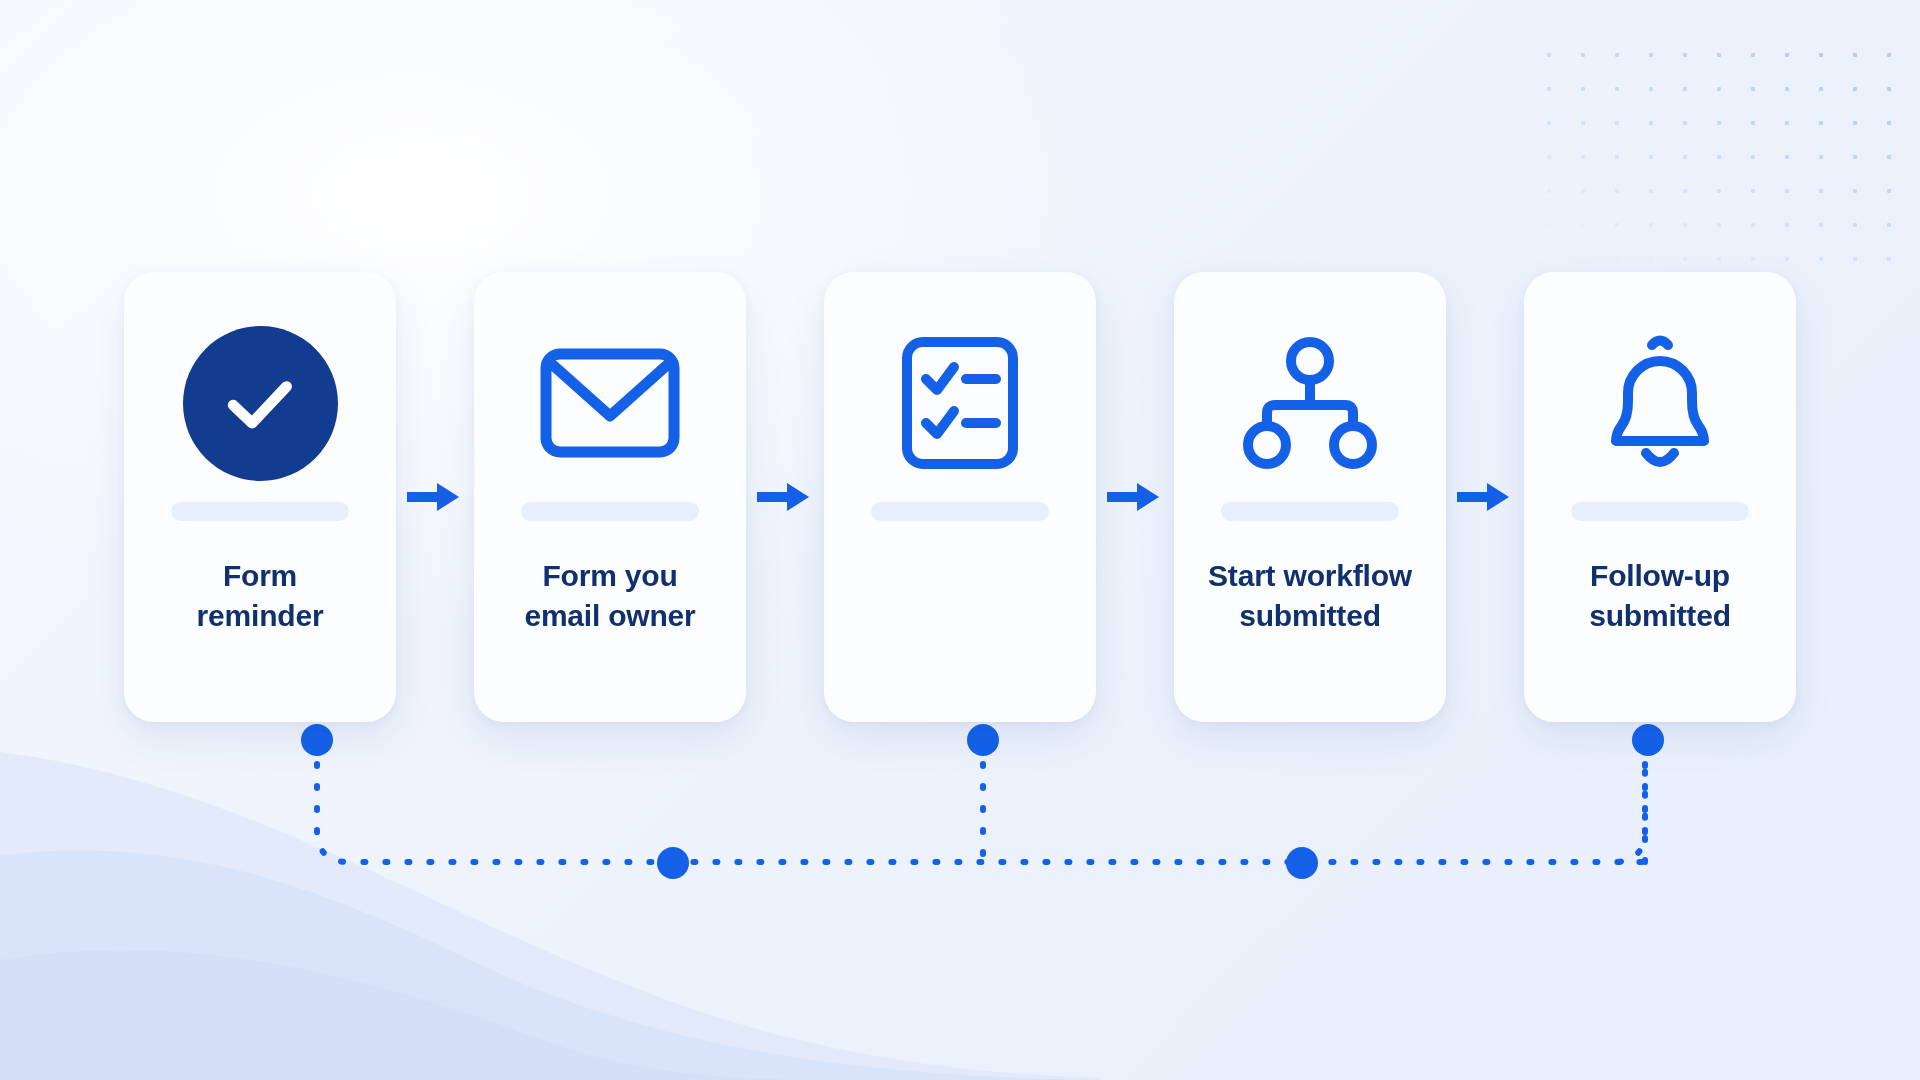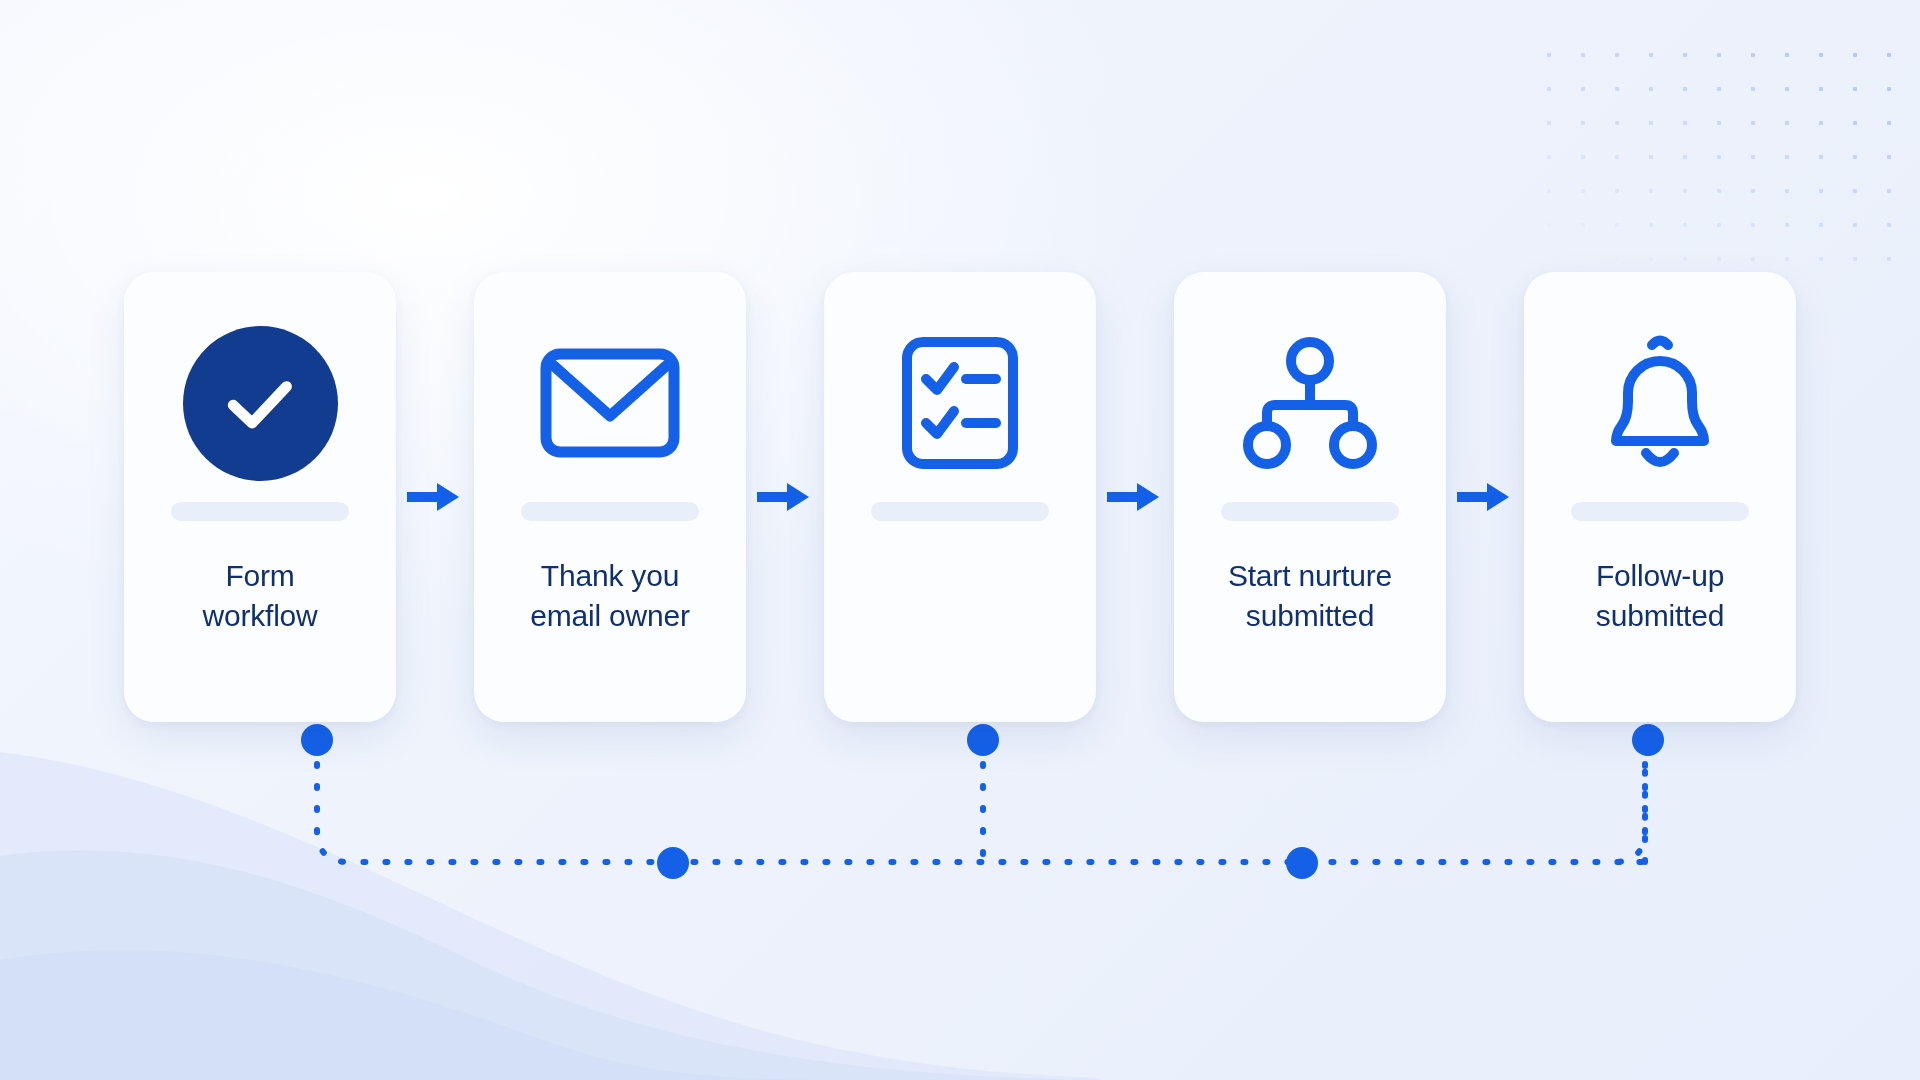--- a/index.html
+++ b/index.html
@@ -71,21 +71,21 @@
     background:#e9eefb;
     margin-top:24px;
   }
 
   .label {
     margin-top:35px;
     width:216px;
     text-align:center;
     font-size:30px;
     line-height:1.32;
-    font-weight:normal;
+    font-weight:bold;
     color:#10306e;
     letter-spacing:-.2px;
   }
 
   .arrow {
     width:78px;
     height:450px;
     display:flex; align-items:center; justify-content:center;
     flex:0 0 auto;
   }
@@ -132,41 +132,41 @@
     <div class="icon-slot">
       <div class="check-circle">
         <svg width="86" height="86" viewBox="0 0 24 24" fill="none" stroke="#ffffff" stroke-width="3" stroke-linecap="round" stroke-linejoin="round">
           <polyline points="4.5,12.6 9.8,17.6 19.4,7.4"></polyline>
         </svg>
       </div>
     </div>
     <div class="bar"></div>
     <div class="label">
       <span>Form</span><br>
-      <span>workflow</span>
+      <span>reminder</span>
     </div>
   </div>
 
   <div class="arrow">
     <svg width="56" height="40" viewBox="0 0 56 40">
       <rect x="0" y="15" width="36" height="10" fill="#1461e8"></rect>
       <path d="M30,6 L52,20 L30,34 Z" fill="#1461e8"></path>
     </svg>
   </div>
 
   <div class="card">
     <div class="icon-slot">
       <svg width="140" height="114" viewBox="0 0 140 114">
         <rect x="6" y="8" width="128" height="98" rx="14" ry="14" fill="none" stroke="#1461e8" stroke-width="11"></rect>
         <path d="M14,20 L70,70 L126,20" fill="none" stroke="#1461e8" stroke-width="11" stroke-linecap="round" stroke-linejoin="round"></path>
       </svg>
     </div>
     <div class="bar"></div>
     <div class="label">
-      <span>Thank you</span><br>
+      <span>Form you</span><br>
       <span>email owner</span>
     </div>
   </div>
 
   <div class="arrow">
     <svg width="56" height="40" viewBox="0 0 56 40">
       <rect x="0" y="15" width="36" height="10" fill="#1461e8"></rect>
       <path d="M30,6 L52,20 L30,34 Z" fill="#1461e8"></path>
     </svg>
   </div>
@@ -196,21 +196,21 @@
       <svg width="134" height="136" viewBox="0 0 134 136">
         <circle cx="67" cy="26" r="19" fill="none" stroke="#1461e8" stroke-width="10"></circle>
         <circle cx="24" cy="110" r="19" fill="none" stroke="#1461e8" stroke-width="10"></circle>
         <circle cx="110" cy="110" r="19" fill="none" stroke="#1461e8" stroke-width="10"></circle>
         <path d="M67,45 L67,70" fill="none" stroke="#1461e8" stroke-width="10" stroke-linecap="round"></path>
         <path d="M24,91 L24,78 Q24,70 32,70 L102,70 Q110,70 110,78 L110,91" fill="none" stroke="#1461e8" stroke-width="10" stroke-linecap="round"></path>
       </svg>
     </div>
     <div class="bar"></div>
     <div class="label">
-      <span>Start nurture</span><br>
+      <span>Start workflow</span><br>
       <span>submitted</span>
     </div>
   </div>
 
   <div class="arrow">
     <svg width="56" height="40" viewBox="0 0 56 40">
       <rect x="0" y="15" width="36" height="10" fill="#1461e8"></rect>
       <path d="M30,6 L52,20 L30,34 Z" fill="#1461e8"></path>
     </svg>
   </div>

